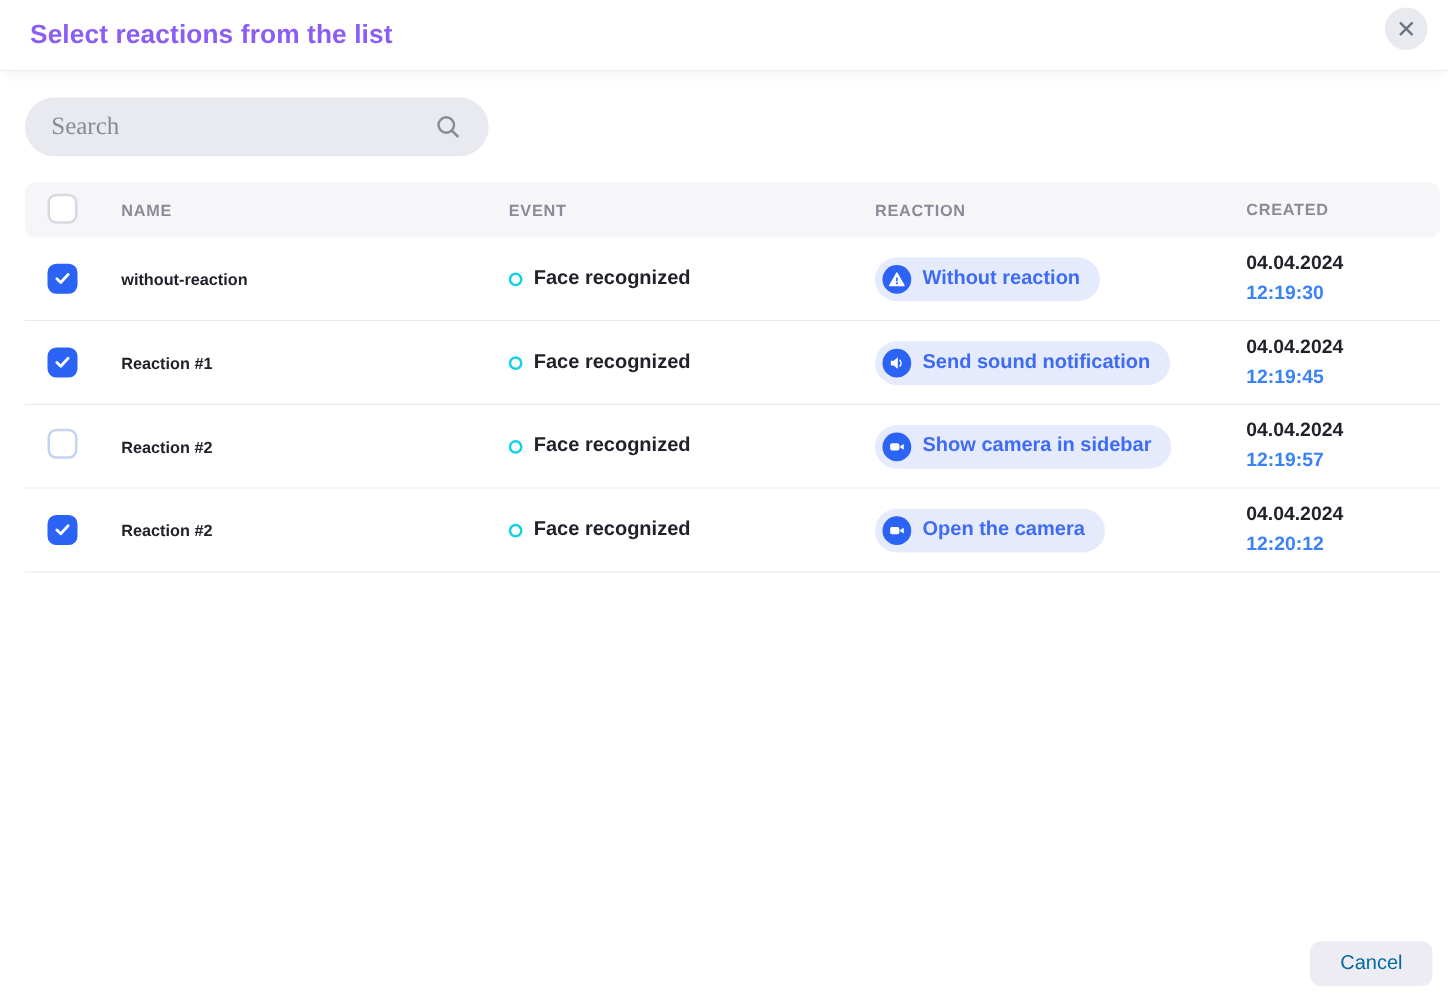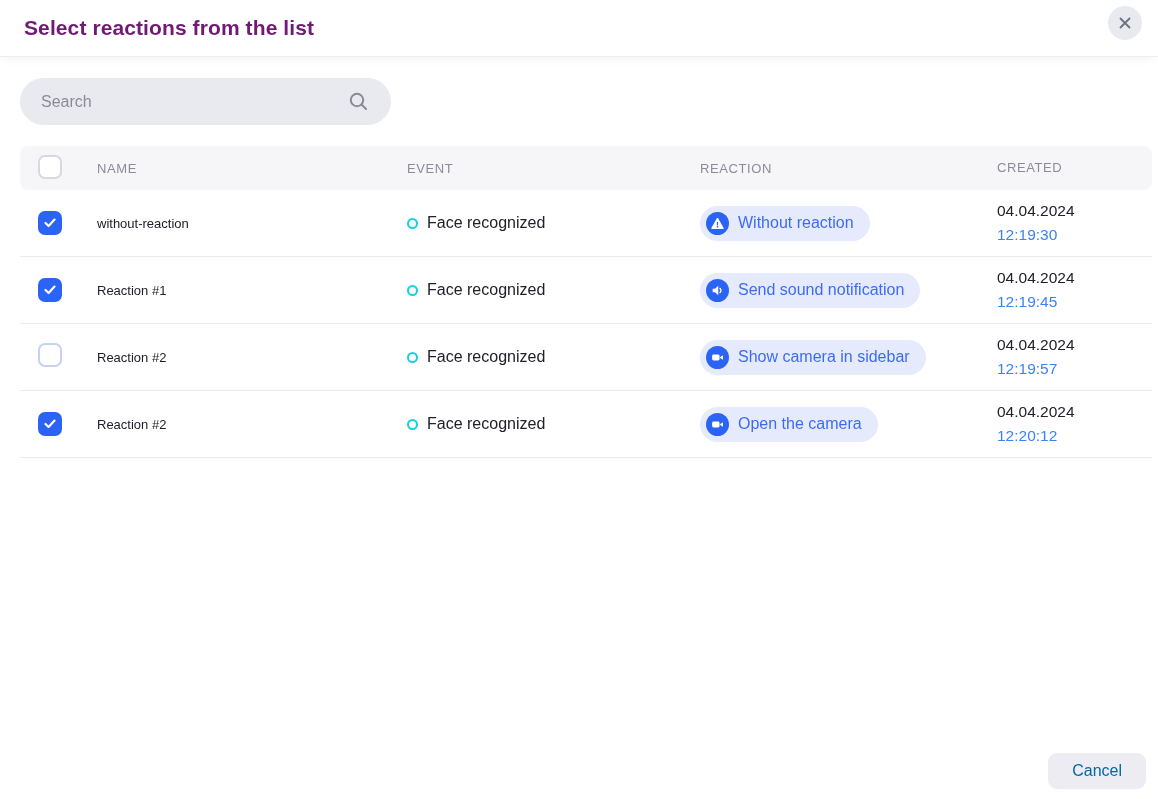--- a/index.html
+++ b/index.html
@@ -17,21 +17,21 @@
     height: 57px;
     display: flex;
     align-items: center;
     padding: 0 24px;
     border-bottom: 1px solid #ededf1;
     box-shadow: 0 6px 10px -4px rgba(26,26,40,0.05);
   }
   .modal-title {
     font-size: 21px;
     font-weight: bold;
-    color: #701a75;
+    color: #8b5cf6;
     letter-spacing: 0.1px;
   }
   .close-btn {
     position: absolute;
     right: 16px;
     top: 6px;
     width: 34px;
     height: 34px;
     border-radius: 50%;
     border: none;
@@ -50,22 +50,22 @@
     height: 47px;
   }
   .search-input {
     width: 100%;
     height: 100%;
     border: none;
     outline: none;
     border-radius: 24px;
     background: #e9e9f0;
     padding: 0 56px 0 21px;
-    font-size: 16px;
-    font-family: Liberation Sans, sans-serif;
+    font-size: 20px;
+    font-family: Liberation Serif, serif;
     color: #21212b;
   }
   .search-input::placeholder { color: #8b8b98; }
   .search-icon {
     position: absolute;
     right: 22px;
     top: 13px;
     pointer-events: none;
   }
   
@@ -86,21 +86,21 @@
     border-radius: 8px;
     color: #8b8b98;
     font-size: 13px;
     letter-spacing: 0.6px;
   }
   .trow {
     height: 67px;
     border-bottom: 1px solid #ebebef;
     background: #ffffff;
   }
-  .cell { padding-left: 19px; }
+  .cell { padding-left: 19px; font-weight: bold; }
   .col-check { padding-left: 18px; }
   .col-name { font-size: 13px; }
   .thead .col-name, .thead .col-event, .thead .col-reaction, .thead .col-created { font-size: 13px; }
   
   .checkbox {
     display: inline-flex;
     align-items: center;
     justify-content: center;
     width: 24px;
     height: 24px;

